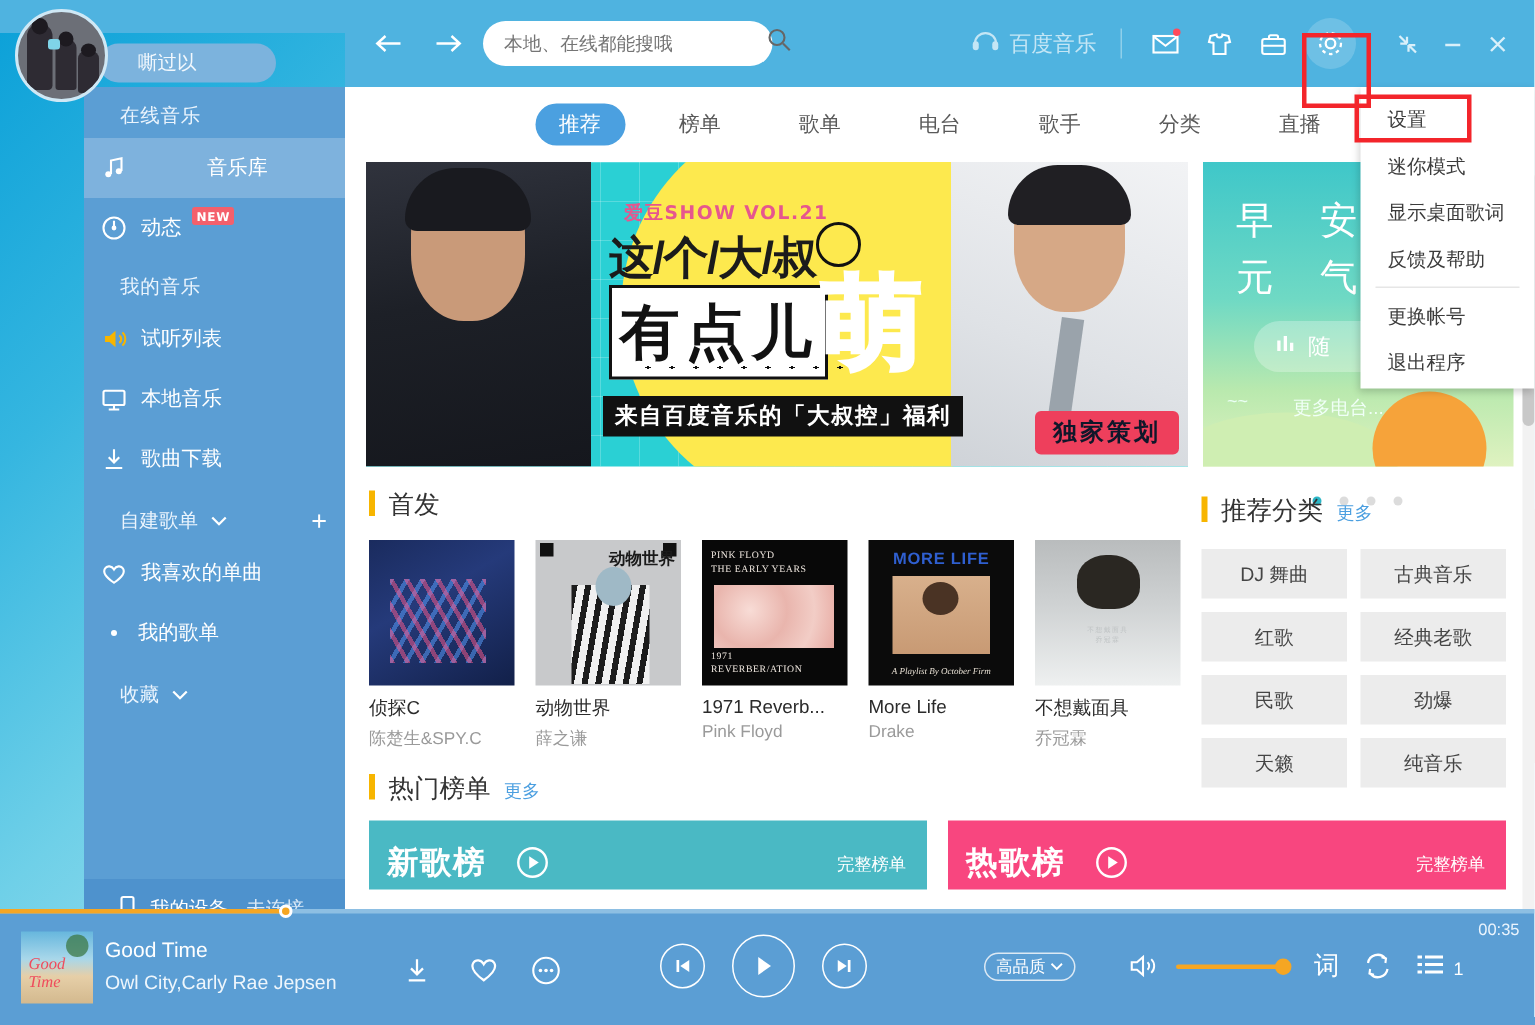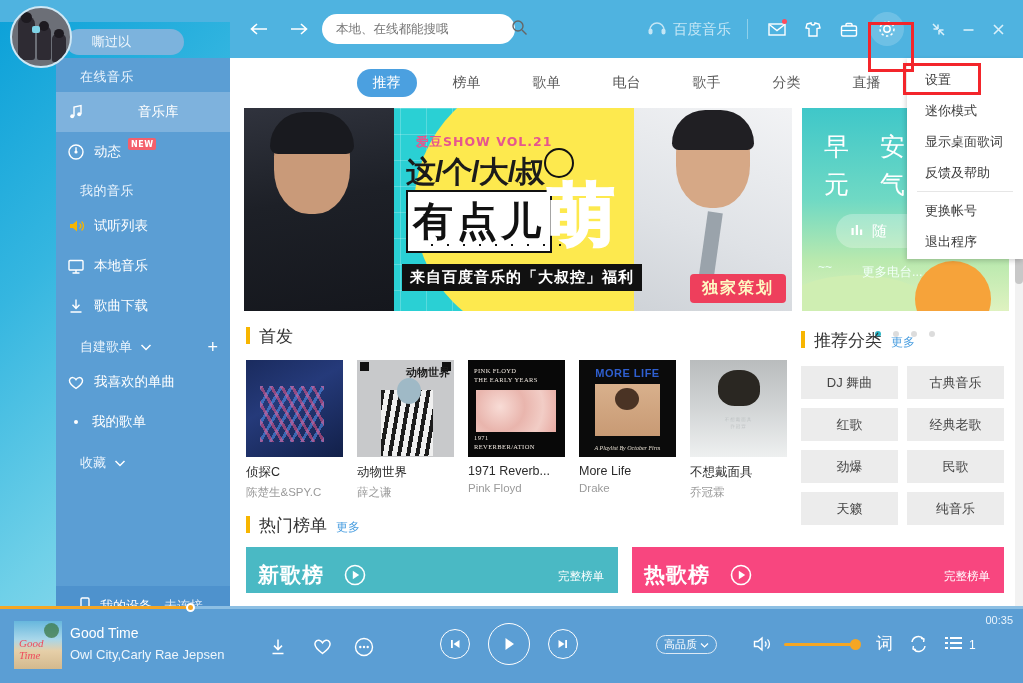--- a/index.html
+++ b/index.html
@@ -175,21 +175,21 @@
   }
   .bm-smile {
     position: absolute; left: 300px; top: 40px; width: 30px; height: 30px;
     border-radius: 50%; background: #fde94e; border: 2px solid #111;
   }
   .bm-sub {
     position: absolute; left: 158px; top: 156px; background: #111; color: #fff;
     font-size: 15px; font-weight: bold; padding: 4px 8px; letter-spacing: 1px;
   }
   .bm-tag {
-    position: absolute; right: 6px; bottom: 8px; background: #ee3f5c; color: #fef9c3;
+    position: absolute; right: 6px; bottom: 8px; background: #ee3f5c; color: #0f172a;
     font-size: 16px; font-weight: bold; padding: 4px 12px; border-radius: 4px; letter-spacing: 2px;
   }
   .bm-dots { position: absolute; left: 180px; top: 134px; width: 140px; height: 6px;
     background-image: radial-gradient(#111 2px, transparent 2px); background-size: 16px 6px; }
 
   #banner-side {
     width: 207px; height: 203px; position: relative; overflow: hidden;
     background: linear-gradient(180deg,#3fc7c9 0%,#6fd9c4 45%,#b9e9ae 75%,#dff2c0 100%);
   }
   .bs-t1 { position: absolute; left: 22px; top: 22px; font-size: 25px; color: #fff; letter-spacing: 12px; }
@@ -646,22 +646,22 @@
     <div class="sec-hdr" style="padding-left:16px;padding-top:0">
       <div class="sec-bar"></div>
       <div class="sec-title">推荐分类</div>
       <div class="sec-more">更多</div>
     </div>
     <div id="cat-grid">
       <div class="cat-chip">DJ 舞曲</div>
       <div class="cat-chip">古典音乐</div>
       <div class="cat-chip">红歌</div>
       <div class="cat-chip">经典老歌</div>
+      <div class="cat-chip">民歌</div>
       <div class="cat-chip">劲爆</div>
-      <div class="cat-chip">民歌</div>
       <div class="cat-chip">天籁</div>
       <div class="cat-chip">纯音乐</div>
     </div>
   </div>
 
   <div>
     <div class="sec-hdr">
       <div class="sec-bar"></div>
       <div class="sec-title">热门榜单</div>
       <div class="sec-more">更多</div>

